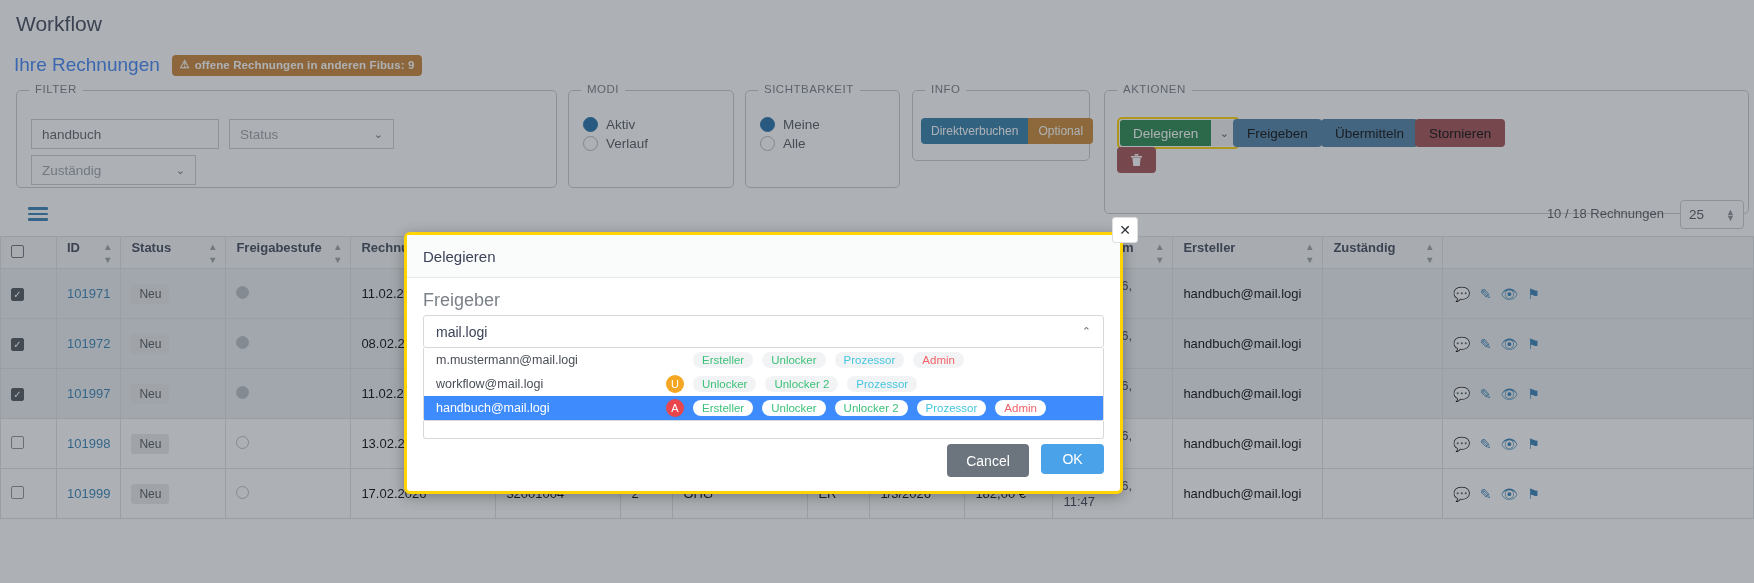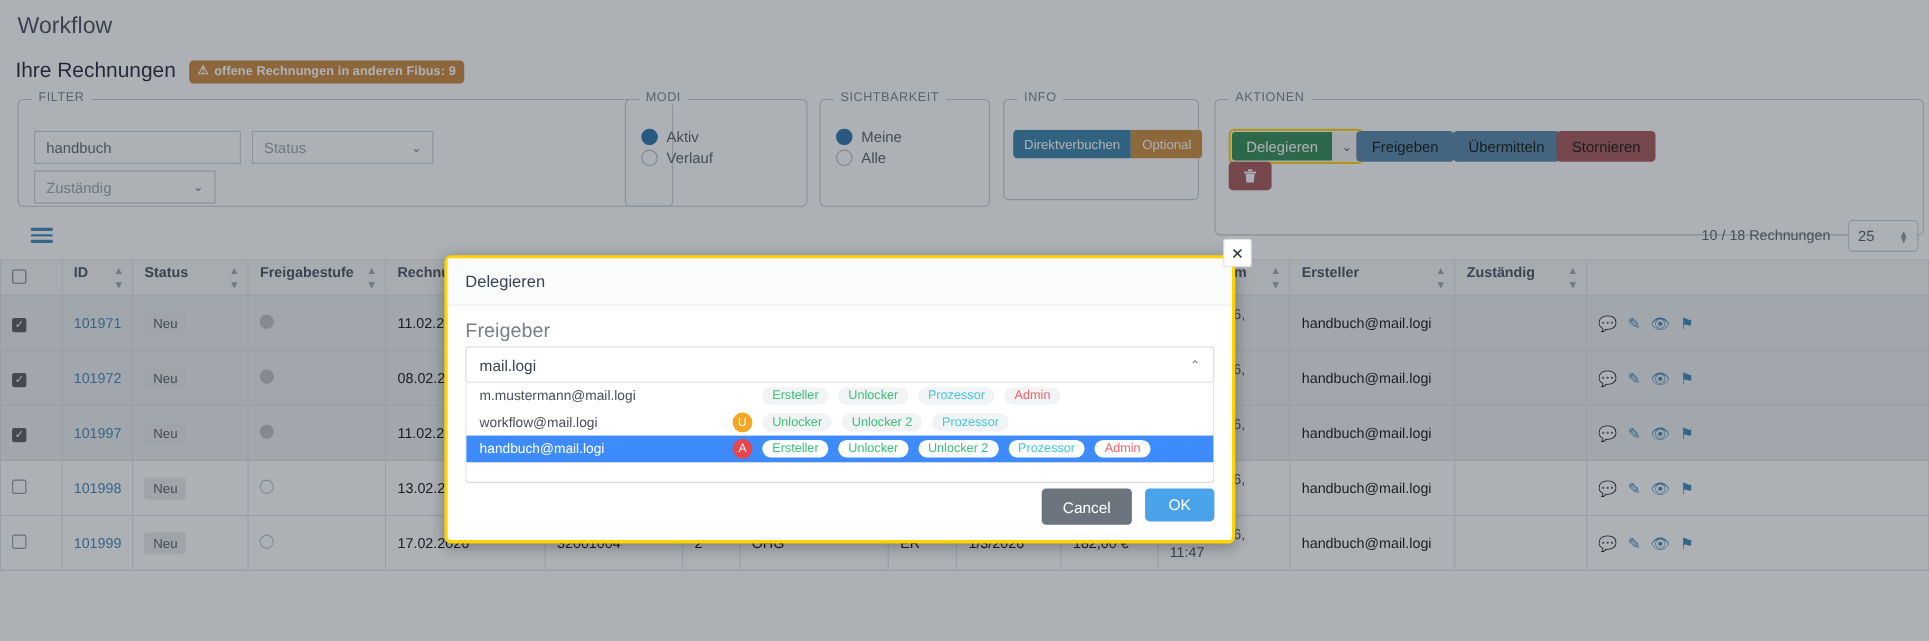--- a/index.html
+++ b/index.html
@@ -15,41 +15,41 @@
   #page { position:absolute; inset:0; background:#fff; }
 
   .page-title {
     position:absolute; left:16px; top:12px;
     font-size:21px; color:#3c4257; font-weight:400;
   }
   .sub-row {
     position:absolute; left:14px; top:54px;
     display:flex; align-items:center; gap:12px;
   }
-  .sub-title { font-size:19px; color:#0f172a;text-align:right; }
+  .sub-title { font-size:19px; color:#3b82f6;text-align:right; }
   .warn-badge {
     background:#c8812f; color:#fff; font-size:11.5px; font-weight:bold;
     border-radius:4px; padding:4px 8px 5px 8px;
     display:flex; align-items:center; gap:5px; letter-spacing:.1px;
   }
   .warn-ico { font-size:11px; line-height:1; }
 
   
   .fs {
     position:absolute; border:1px solid #c6cace; border-radius:5px;
     background:transparent;
   }
   .fs-legend {
     position:absolute; top:-8px; left:12px; background:#fff;
     padding:0 6px; font-size:11.5px; color:#767c85; letter-spacing:.5px;
   }
-  #fs-filter   { left:16px;   top:90px;  width:596px; height:98px; }
+  #fs-filter   { left:16px;   top:90px;  width:541px; height:98px; }
   #fs-modi     { left:568px;  top:90px;  width:166px; height:98px; }
   #fs-sicht    { left:745px;  top:90px;  width:155px; height:98px; }
-  #fs-info     { left:912px;  top:90px;  width:178px; height:92px; }
+  #fs-info     { left:912px;  top:90px;  width:178px; height:71px; }
   #fs-aktionen { left:1104px; top:90px;  width:645px; height:124px; }
 
   .field {
     height:30px; border:1px solid #c9ced3; border-radius:0;
     background:#fff; font-size:13.5px; color:#5b6068;
     display:flex; align-items:center; padding:0 10px;
   }
   .field.ph { color:#9ba0a7; }
   #f-search { position:absolute; left:14px; top:28px; width:188px; }
   #f-status { position:absolute; left:212px; top:28px; width:165px;

